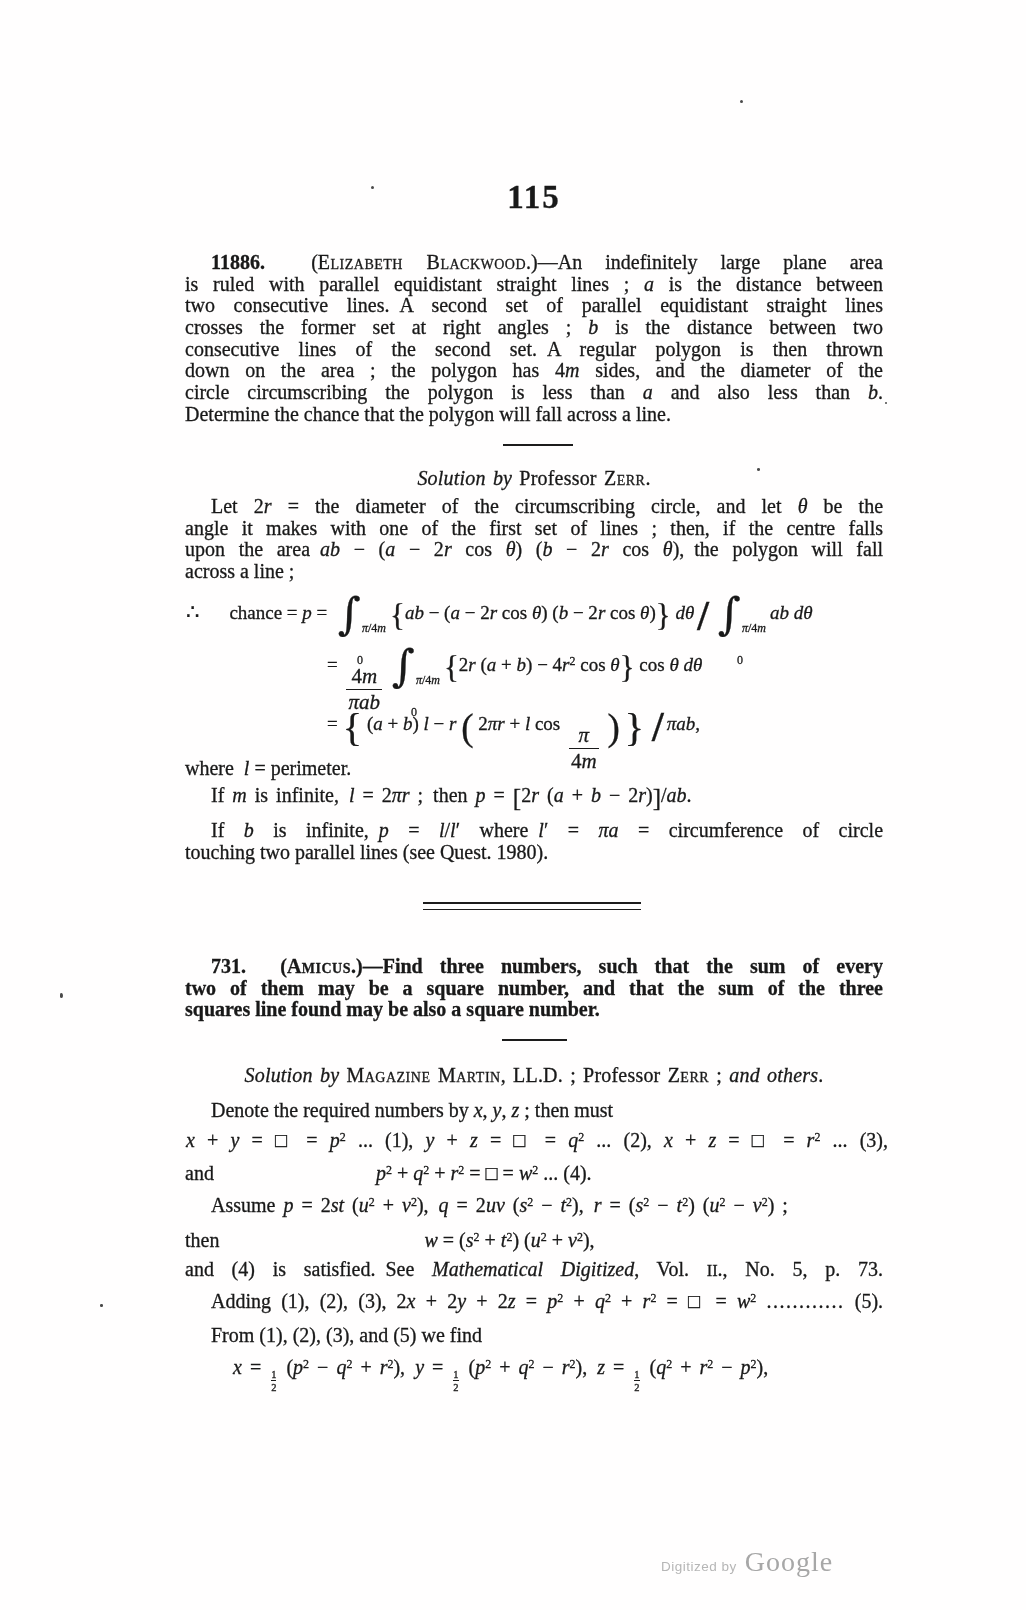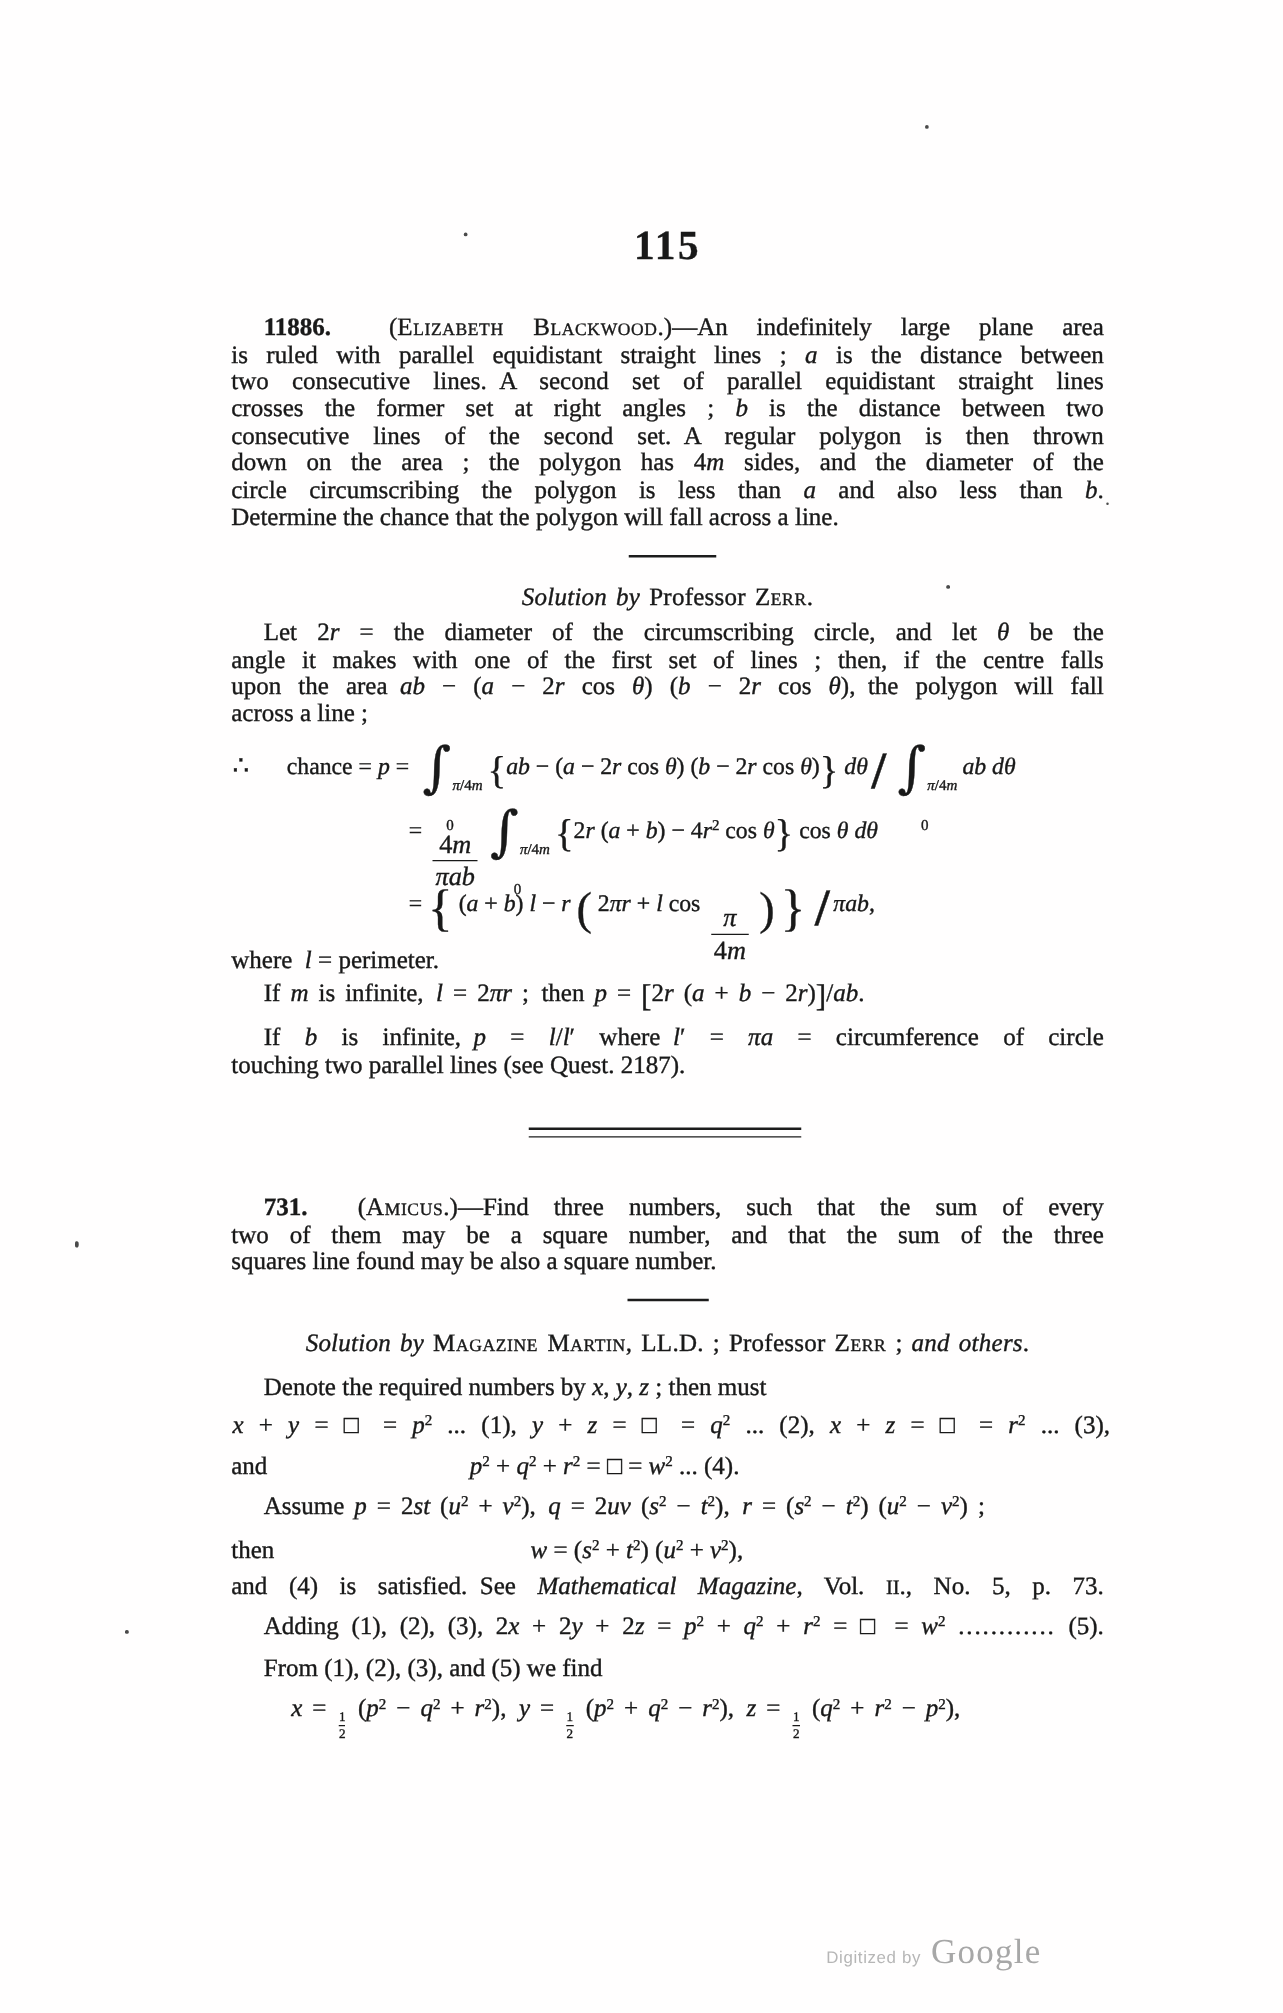--- a/index.html
+++ b/index.html
@@ -111,25 +111,25 @@
           <span class="idd">0</span>
         </span></span><span class="br">{</span>2<i>r</i> (<i>a</i> + <i>b</i>) − 4<i>r</i><sup>2</sup> cos <i>θ</i><span class="br">}</span> cos <i>θ</i> <i>dθ</i></div>
   <div class="eq eq3">= <span class="br2">{</span> (<i>a</i> + <i>b</i>) <i>l</i> − <i>r</i> <span class="bp">(</span> 2<i>πr</i> + <i>l</i> cos <span class="frac">
         <span class="fn"><i>π</i></span>
         <span class="fd">4<i>m</i></span>
       </span> <span class="bp">)</span> <span class="br2">}</span> <span class="bs">/</span><i>πab</i>,</div>
 
   <div class="tline" style="top:757px;">where <i>l</i> = perimeter.</div>
   <div class="tline ind ws3" style="top:784px;">If <i>m</i> is infinite, <i>l</i> = 2<i>πr</i> ; then <i>p</i> = <span class="bk">[</span>2<i>r</i> (<i>a</i> + <i>b</i> − 2<i>r</i>)<span class="bk">]</span>/<i>ab</i>.</div>
   <div class="tline ind jl" style="top:819px;">If <i>b</i> is infinite, <i>p</i> = <i>l</i>/<i>l</i>′ where <i>l</i>′ = <i>πa</i> = circumference of circle</div>
-  <div class="tline" style="top:841px;">touching two parallel lines (see Quest. 2187).</div>
+  <div class="tline" style="top:841px;">touching two parallel lines (see Quest. 1980).</div>
 
   <div class="drule"></div>
 
-  <div class="block" style="top:956px;">
+  <div class="block" style="top:956px;font-weight:bold;">
       <div class="ln ind"><b>731.</b>&nbsp; (<span class="sc">Amicus</span>.)—Find three numbers, such that the sum of every</div>
       <div class="ln">two of them may be a square number, and that the sum of the three</div>
       <div class="ln last">squares line found may be also a square number.</div>
     </div>
 
   <div class="rule r3"></div>
 
   <div class="shead" style="top:1063px;"><i>Solution by</i> <span class="sc">Magazine Martin</span>, LL.D. ; Professor <span class="sc">Zerr</span> ; <i>and others</i>.</div>
 
   <div class="tline ind" style="top:1099px;">Denote the required numbers by <i>x</i>, <i>y</i>, <i>z</i> ; then must</div>
@@ -139,21 +139,21 @@
   <div class="rowline" style="top:1162px;">
     <span>and</span><span class="rc1"><i>p</i><sup>2</sup> + <i>q</i><sup>2</sup> + <i>r</i><sup>2</sup> = □ = <i>w</i><sup>2</sup> ... (4).</span>
   </div>
 
   <div class="tline ind ws3" style="top:1194px;">Assume <i>p</i> = 2<i>st</i> (<i>u</i><sup>2</sup> + <i>v</i><sup>2</sup>), <i>q</i> = 2<i>uv</i> (<i>s</i><sup>2</sup> − <i>t</i><sup>2</sup>), <i>r</i> = (<i>s</i><sup>2</sup> − <i>t</i><sup>2</sup>) (<i>u</i><sup>2</sup> − <i>v</i><sup>2</sup>) ;</div>
 
   <div class="rowline" style="top:1229px;">
     <span>then</span><span class="rc2"><i>w</i> = (<i>s</i><sup>2</sup> + <i>t</i><sup>2</sup>) (<i>u</i><sup>2</sup> + <i>v</i><sup>2</sup>),</span>
   </div>
 
-  <div class="tline jl" style="top:1258px;">and (4) is satisfied. See <i>Mathematical Magazine</i>, Vol. <span class="vsc">II</span>., No. 5, p. 73.</div>
+  <div class="tline jl" style="top:1258px;">and (4) is satisfied. See <i>Mathematical Digitized</i>, Vol. <span class="vsc">II</span>., No. 5, p. 73.</div>
 
   <div class="tline ind jl" style="top:1290px;">Adding (1), (2), (3), 2<i>x</i> + 2<i>y</i> + 2<i>z</i> = <i>p</i><sup>2</sup> + <i>q</i><sup>2</sup> + <i>r</i><sup>2</sup> = □ = <i>w</i><sup>2</sup> <span class="dots">............</span> (5).</div>
 
   <div class="tline ind" style="top:1324px;">From (1), (2), (3), and (5) we find</div>
 
   <div class="tline ws3" style="top:1356px;padding-left:48px;box-sizing:border-box;"><i>x</i> = <span class="hf">
         <span>1</span>
         <span class="hfd">2</span>
       </span> (<i>p</i><sup>2</sup> − <i>q</i><sup>2</sup> + <i>r</i><sup>2</sup>), <i>y</i> = <span class="hf">
         <span>1</span>

